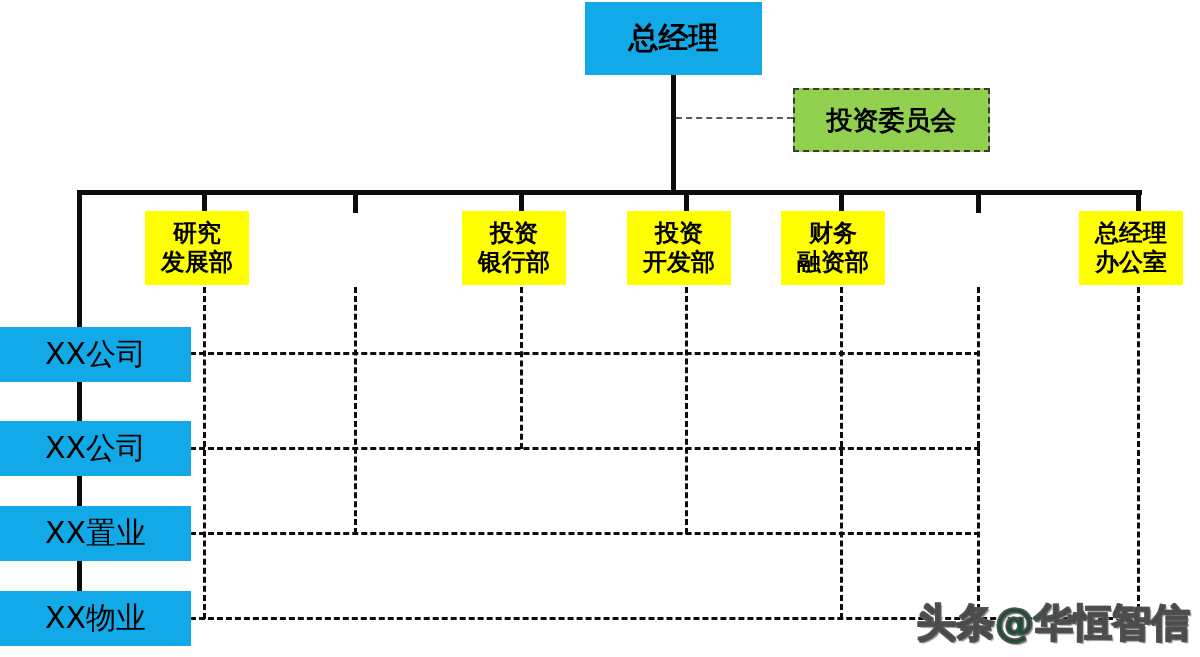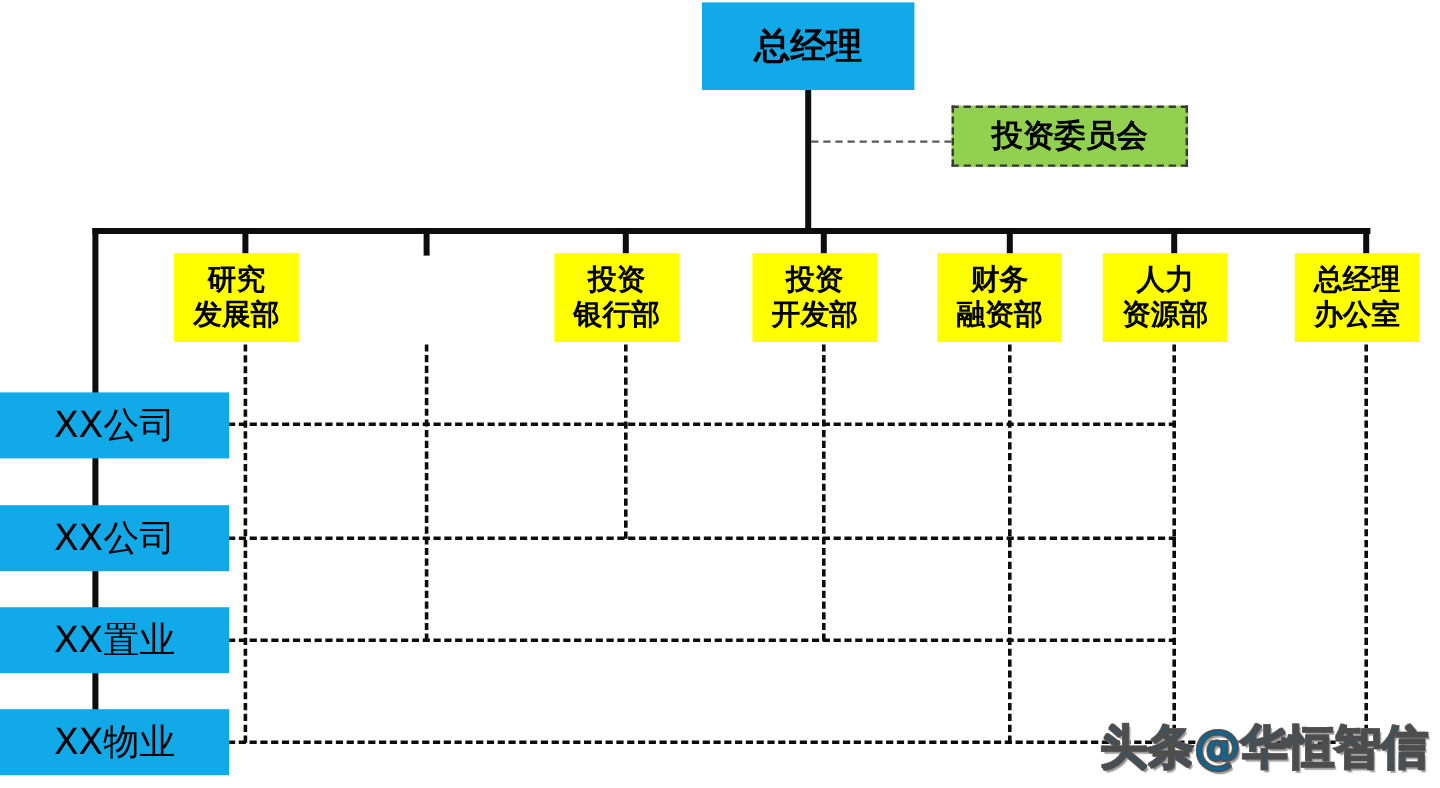--- a/index.html
+++ b/index.html
@@ -10,21 +10,21 @@
   }
   html,body{margin:0;padding:0;background:#fff;}
   .stage{
     position:relative;width:1200px;height:657px;background:#fff;overflow:hidden;
     font-family:"DejaVu Sans","Liberation Sans",sans-serif;color:#000;
   }
   .box{position:absolute;display:flex;align-items:center;justify-content:center;
        text-align:center;box-sizing:border-box;}
   .gm{left:585px;top:2px;width:177px;height:73px;background:var(--node-blue);
       font-size:30px;font-weight:bold;}
-  .committee{left:793px;top:88px;width:197px;height:51px;background:var(--committee-green);
+  .committee{left:793px;top:88px;width:197px;height:64px;background:var(--committee-green);
       border:2px dashed #3a3a3a;font-size:26px;font-weight:bold;}
   .dept{top:211px;width:104px;height:74px;background:var(--dept-yellow);
       font-size:24px;font-weight:bold;flex-direction:column;line-height:1.2;}
   .d1{left:145px}.d2{left:296px}.d3{left:462px}.d4{left:627px}.d5{left:781px}.d6{left:919px}.d7{left:1079px}
   .company{left:0;width:191px;height:55px;background:var(--node-blue);
       font-size:30px;font-weight:500;}
   .c1{top:327px}.c2{top:421px}.c3{top:506px}.c4{top:591px}
 
   .solid{position:absolute;background:var(--line-black);}
   .trunk-top{left:671px;top:74px;width:5px;height:118px;}
@@ -46,21 +46,21 @@
   .v1{left:203px;height:332px}
   .v2{left:354px;height:247px}
   .v3{left:520px;height:162px}
   .v4{left:685px;height:247px}
   .v5{left:840px;height:332px}
   .v6{left:977px;height:332px}
   .v7{left:1137px;height:332px}
 
   .watermark{
     position:absolute;right:10px;top:596px;font-size:39px;font-weight:bold;
-    color:#0369a1;letter-spacing:0px;white-space:nowrap;
+    color:#14532d;letter-spacing:0px;white-space:nowrap;
     -webkit-text-stroke:1.3px #4d4d4d;
     text-shadow:-1px -1px 0 #6b6b6b,1px -1px 0 #6b6b6b,-1px 1px 0 #6b6b6b,
                  1px 1px 0 #6b6b6b,2px 2px 1px #9a9a9a;
   }
 </style>
 </head>
 <body>
 
 <div class="stage">
 
@@ -103,24 +103,20 @@
     <span>银行部</span>
   </div>
   <div class="box dept d4">
     <span>投资</span>
     <span>开发部</span>
   </div>
   <div class="box dept d5">
     <span>财务</span>
     <span>融资部</span>
   </div>
-  <div class="box dept d6">
-    <span>人力</span>
-    <span>资源部</span>
-  </div>
   <div class="box dept d7">
     <span>总经理</span>
     <span>办公室</span>
   </div>
 
   <div class="box company c1">XX公司</div>
   <div class="box company c2">XX公司</div>
   <div class="box company c4">XX物业</div>
   <div class="box company c3">XX置业</div>
 

